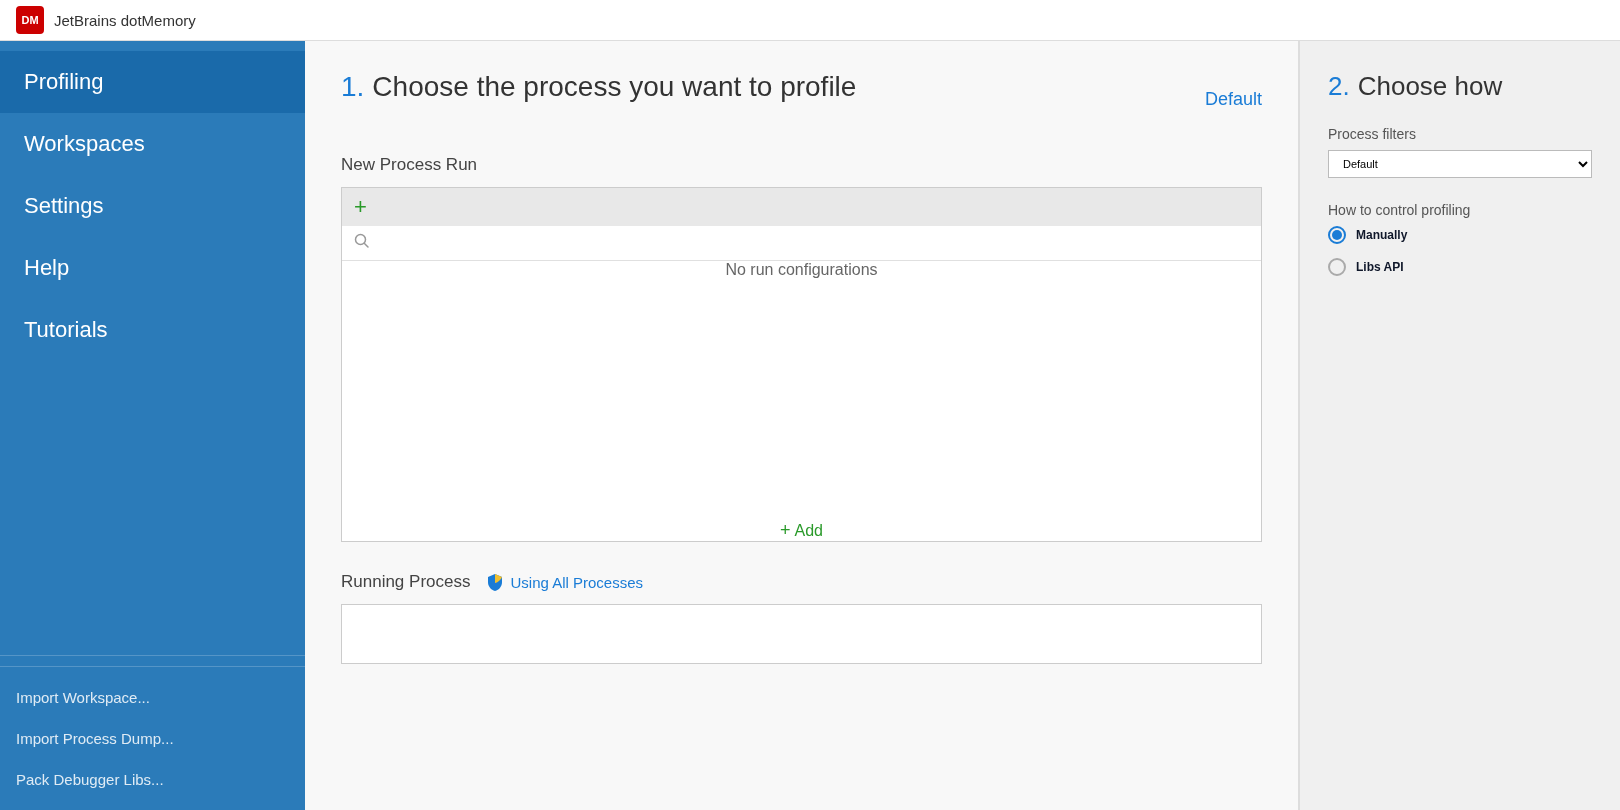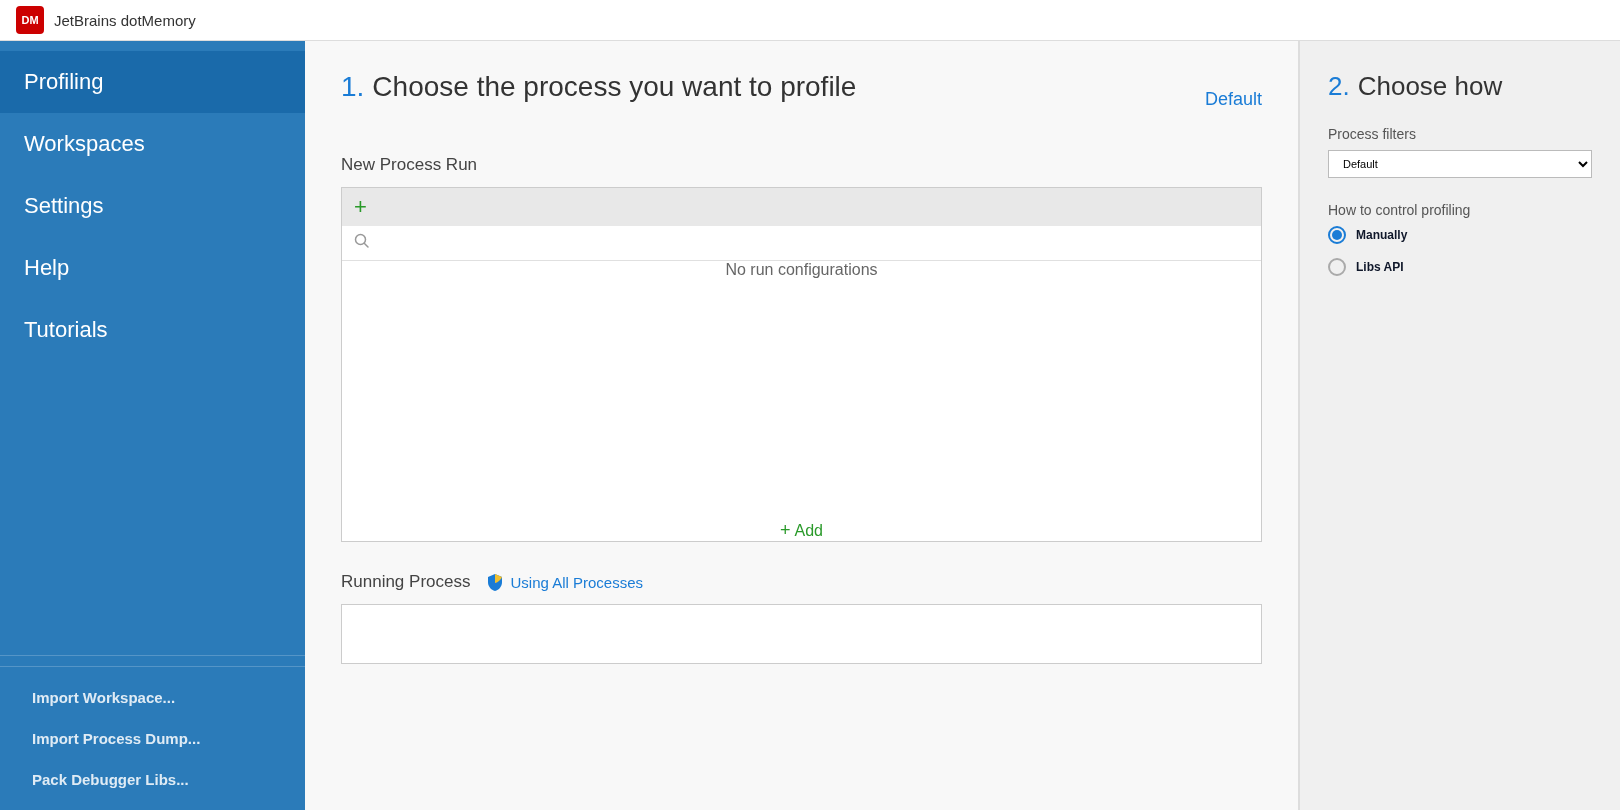--- a/index.html
+++ b/index.html
@@ -74,25 +74,24 @@
     .sidebar-divider {
       height: 1px;
       background: rgba(255,255,255,0.2);
       margin: 10px 0;
     }
     .sidebar-footer {
       padding: 10px 0;
       border-top: 1px solid rgba(255,255,255,0.2);
     }
     .sidebar-footer-item {
-      padding: 12px 32px;
+      padding: 12px 16px;
       font-size: 15px;
       color: rgba(255,255,255,0.85);
       cursor: pointer;
-      font-weight: bold;
     }
 
     
     .content-area {
       flex: 1;
       display: flex;
       overflow: hidden;
     }
 
     

